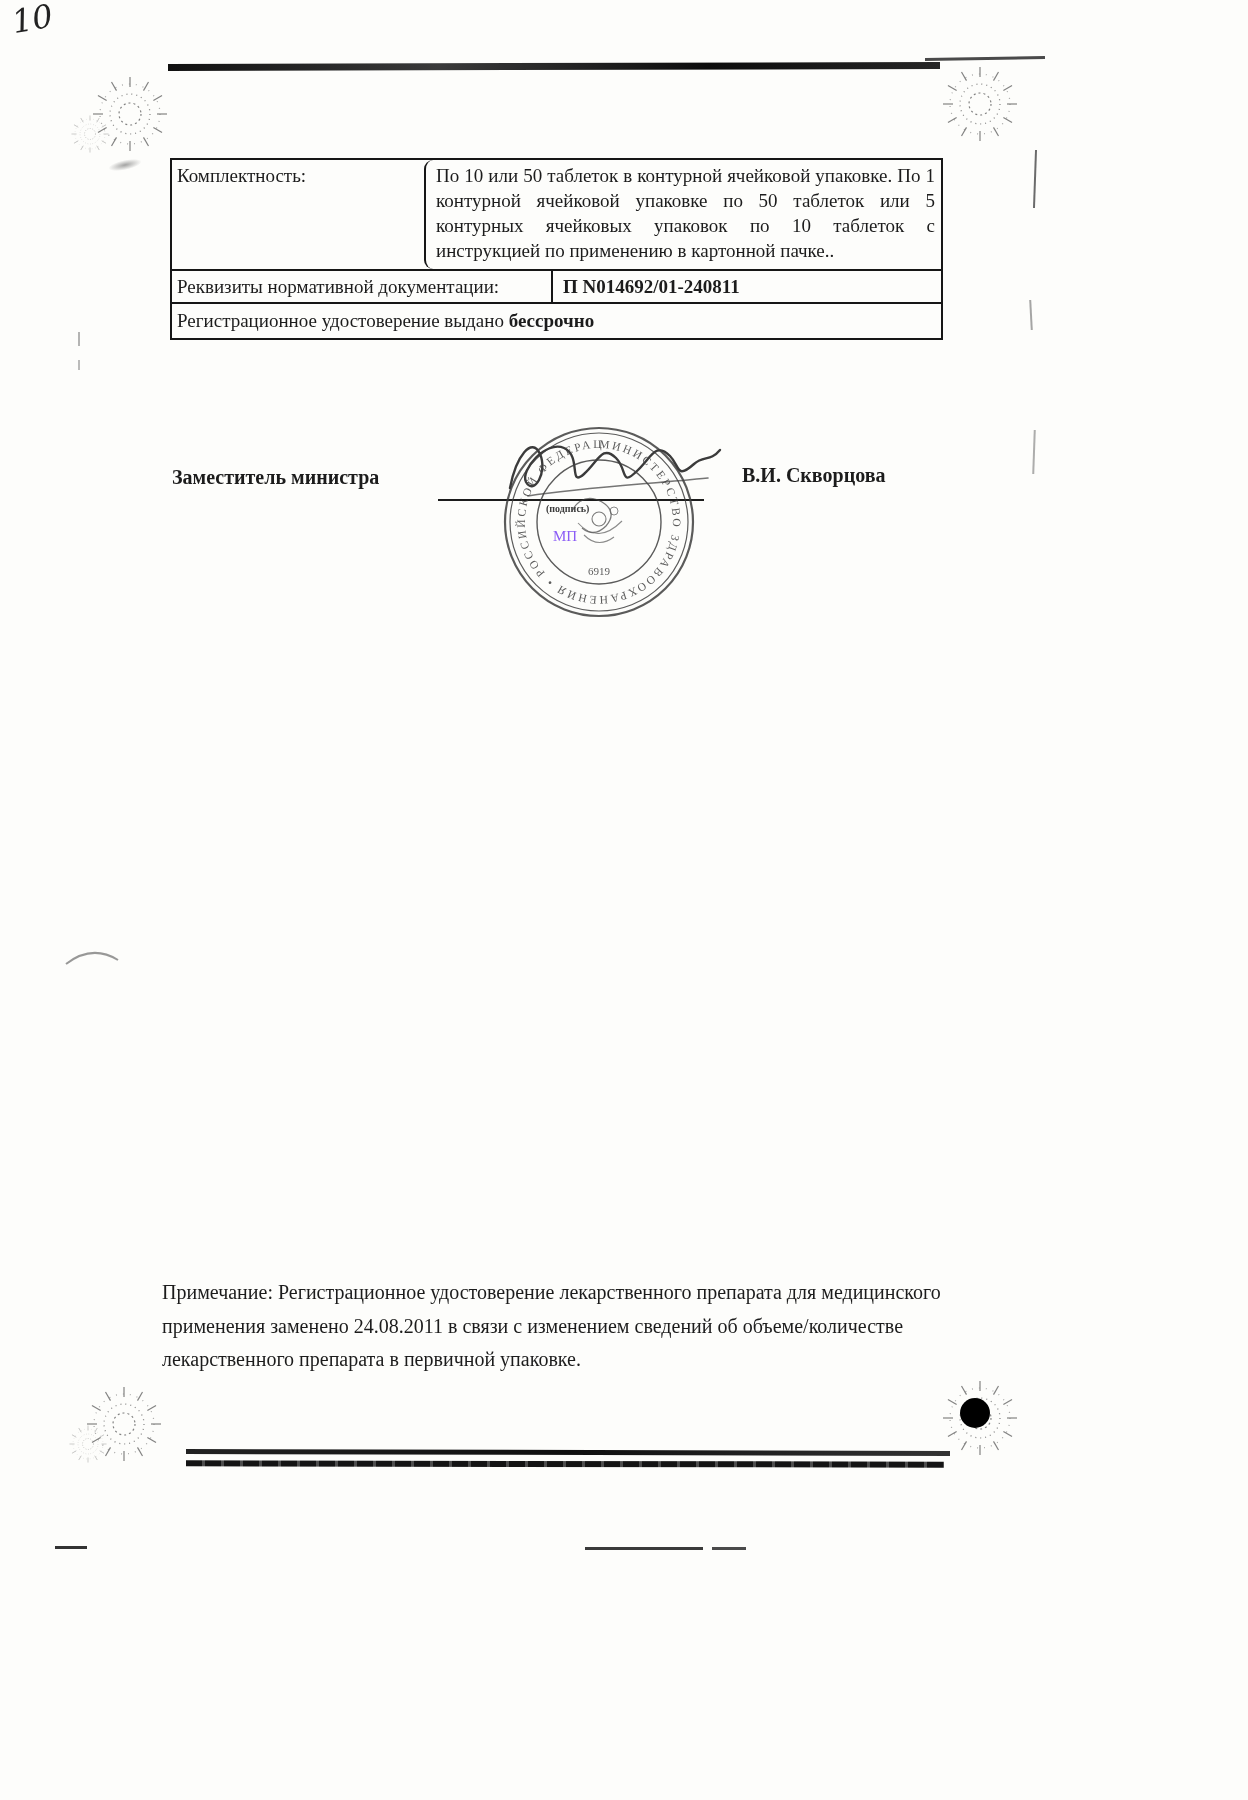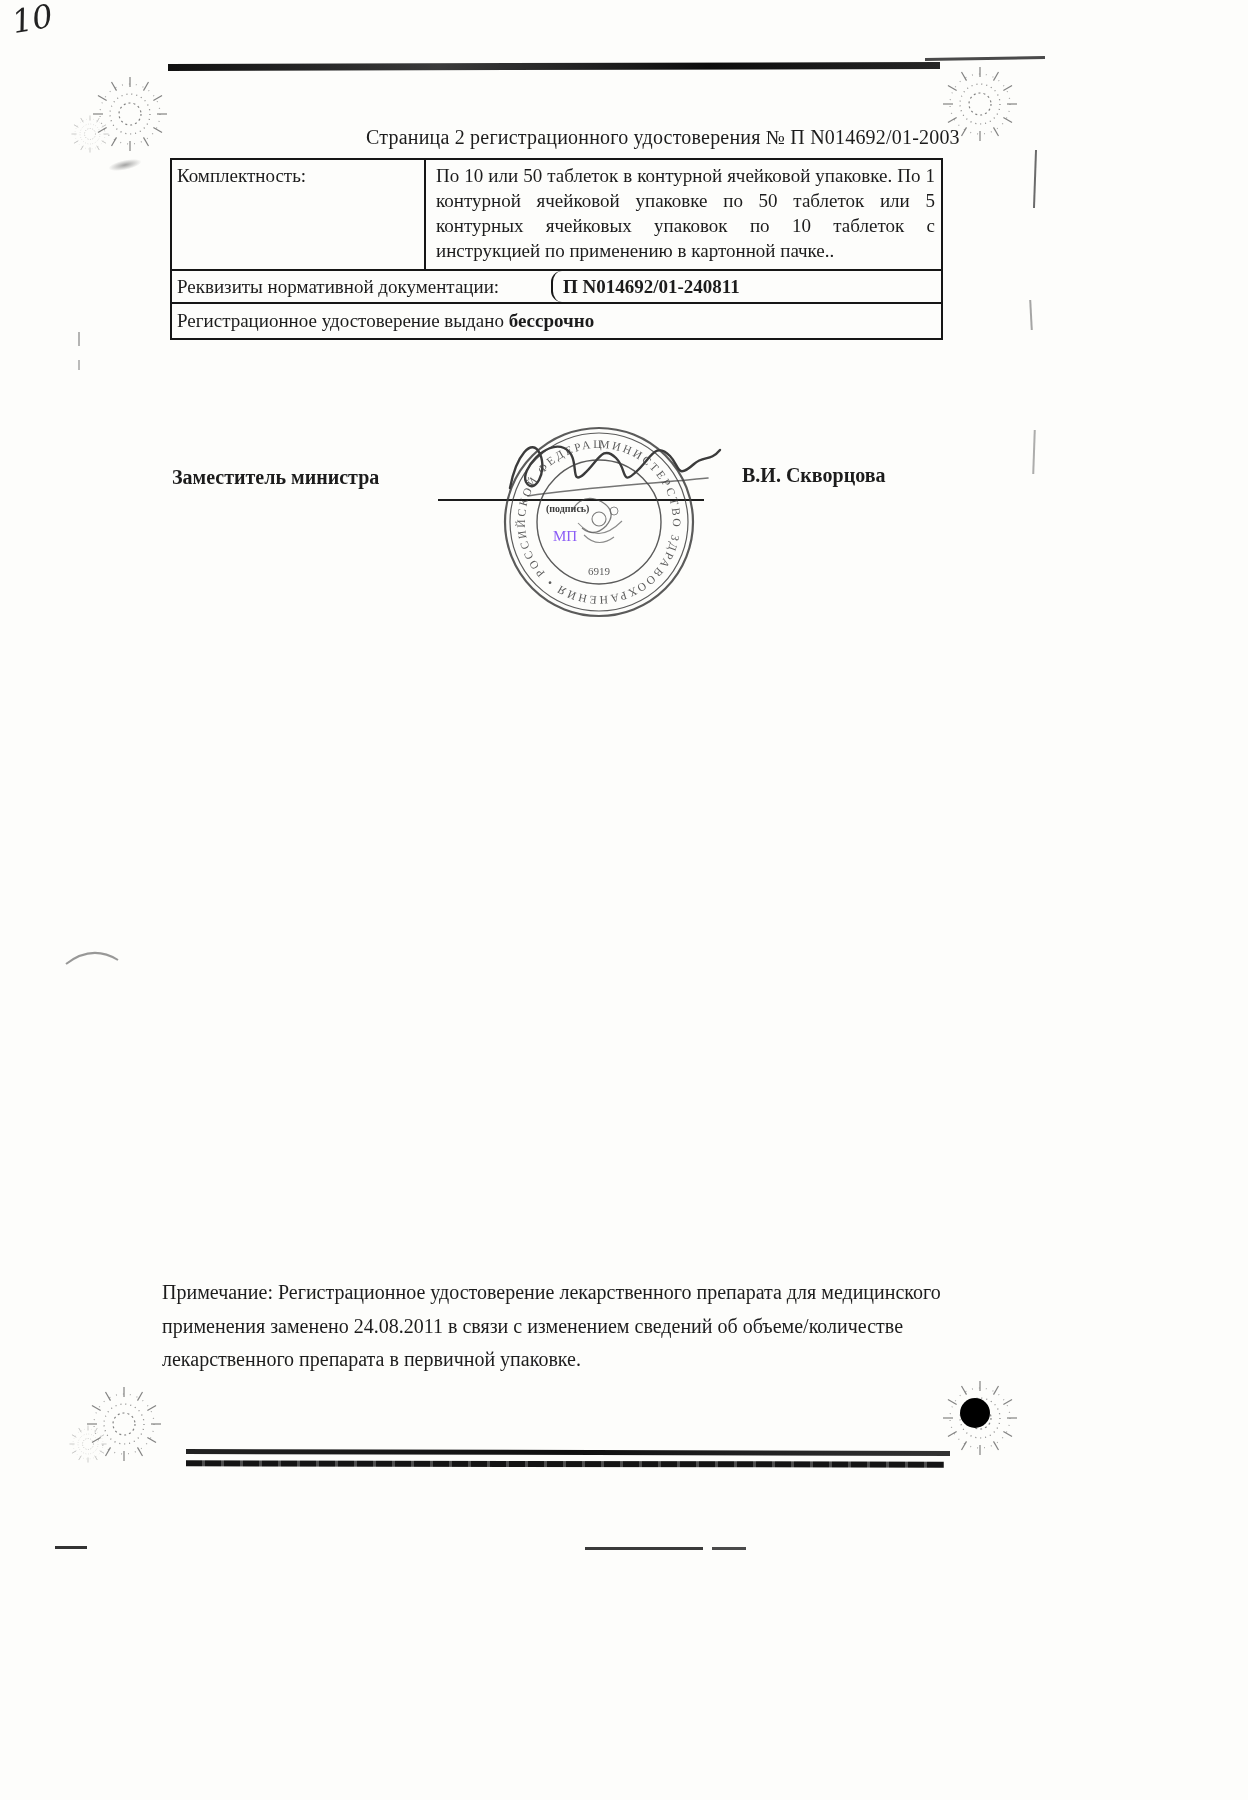--- a/index.html
+++ b/index.html
@@ -30,23 +30,23 @@
   .tick.r3{left:1033px;top:430px;width:2px;height:44px;transform:rotate(2deg);opacity:.55;}
   .tick.l1{left:78px;top:332px;width:2px;height:14px;opacity:.5;}
   .tick.l2{left:78px;top:360px;width:2px;height:10px;opacity:.45;}
   
   .header{position:absolute;left:366px;top:126px;font-size:20px;letter-spacing:.2px;}
   
   .doc-table{position:absolute;left:170px;top:158px;width:773px;border:2px solid #161616;border-bottom:none;box-sizing:border-box;}
   .trow{display:flex;border-bottom:2px solid #161616;font-size:19px;line-height:25px;}
   .cell{box-sizing:border-box;}
   .row1 .cell-label{width:252px;flex:none;padding:3px 6px 16px 5px;}
-  .row1 .cell-value{flex:1;border-left:2px solid #161616;padding:3px 6px 6px 10px;text-align:justify;}
+  .row1 .cell-value{flex:1;border-left:2px solid #161616;padding:3px 6px 6px 10px;text-align:justify;border-radius:9px;}
   .row2 .cell-label{width:379px;flex:none;padding:3px 12px 3px 5px;}
-  .row2 .cell-value{flex:1;border-left:2px solid #161616;padding:3px 2px 3px 10px;font-weight:bold;border-radius:11px;}
+  .row2 .cell-value{flex:1;border-left:2px solid #161616;padding:3px 2px 3px 10px;font-weight:bold;}
   .row3 .cell-full{width:100%;padding:4px 20px 5px 5px;}
   .bold{font-weight:bold;}
   
   .sig-title{position:absolute;left:172px;top:466px;font-size:20px;font-weight:bold;}
   .sig-name{position:absolute;left:742px;top:464px;font-size:20px;font-weight:bold;}
   .sig-line{position:absolute;left:438px;top:499px;width:266px;height:2px;background:#1c1c1c;}
   .sig-podpis{position:absolute;left:546px;top:503px;font-size:10px;color:#3a3a3a;font-weight:bold;}
   .sig-mp{position:absolute;left:553px;top:528px;font-size:15px;color:#8b5cf6;}
   .sign-svg{position:absolute;left:498px;top:418px;}
   .stamp-svg{position:absolute;left:492px;top:415px;opacity:.85;}
@@ -127,21 +127,20 @@
   <svg class="burst br" width="84" height="84">
       <use href="#burst"></use>
     </svg>
 
   <svg class="arc-mark" width="60" height="30">
     <path d="M4,22 Q30,2 56,18" stroke="#555" stroke-width="2" fill="none" opacity=".6"></path>
   </svg>
 
   <div class="handwritten">10</div>
 
-  <div class="header">Страница 2  регистрационного удостоверения № П N014692/01-2003</div>
 
   <div class="doc-table">
     <div class="trow row1">
       <div class="cell cell-label">Комплектность:</div>
       <div class="cell cell-value">По 10 или 50 таблеток в контурной ячейковой упаковке. По 1 контурной ячейковой упаковке по 50 таблеток или 5 контурных ячейковых упаковок по 10 таблеток с инструкцией по применению в картонной пачке..</div>
     </div>
     <div class="trow row2">
       <div class="cell cell-label">Реквизиты нормативной документации:</div>
       <div class="cell cell-value">П N014692/01-240811</div>
     </div>

